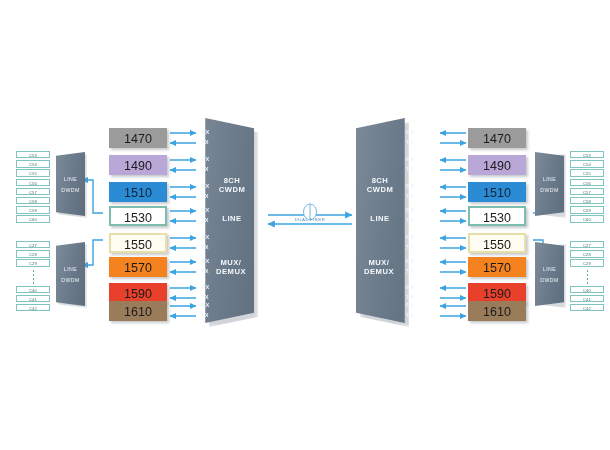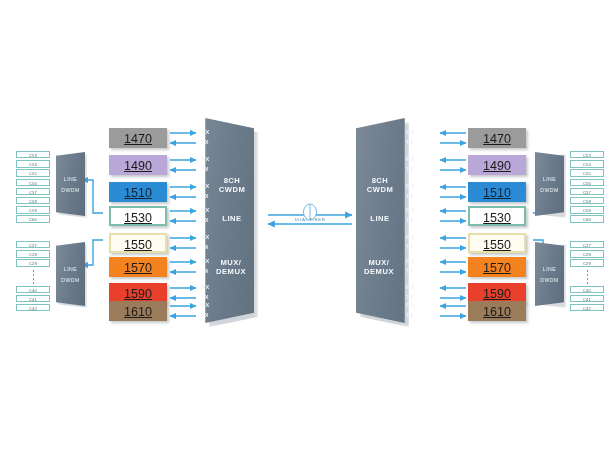--- a/index.html
+++ b/index.html
@@ -45,21 +45,20 @@
     filter:blur(1.6px);
   }
 
   
   .wbox{
     position:absolute;width:58px;height:20px;
     font-size:12.5px;line-height:20px;text-align:center;
     color:#1b1b1b;box-sizing:border-box;
     font-family:"Liberation Sans", sans-serif;
     box-shadow:1.5px 1.5px 2.4px rgba(90,100,110,.34);
-    text-decoration:underline;
   }
 
   
   .trap{
     position:absolute;width:58px;height:205px;
     background:linear-gradient(96deg,#7b8998 0%,#6c7b8b 52%,#62717f 100%);
     color:#f2f6f9;
   }
   .trap.left{clip-path:polygon(16% 0%,100% 5%,100% 95%,16% 100%);}
   .trap.right{clip-path:polygon(0% 5%,84% 0%,84% 100%,0% 95%);}

